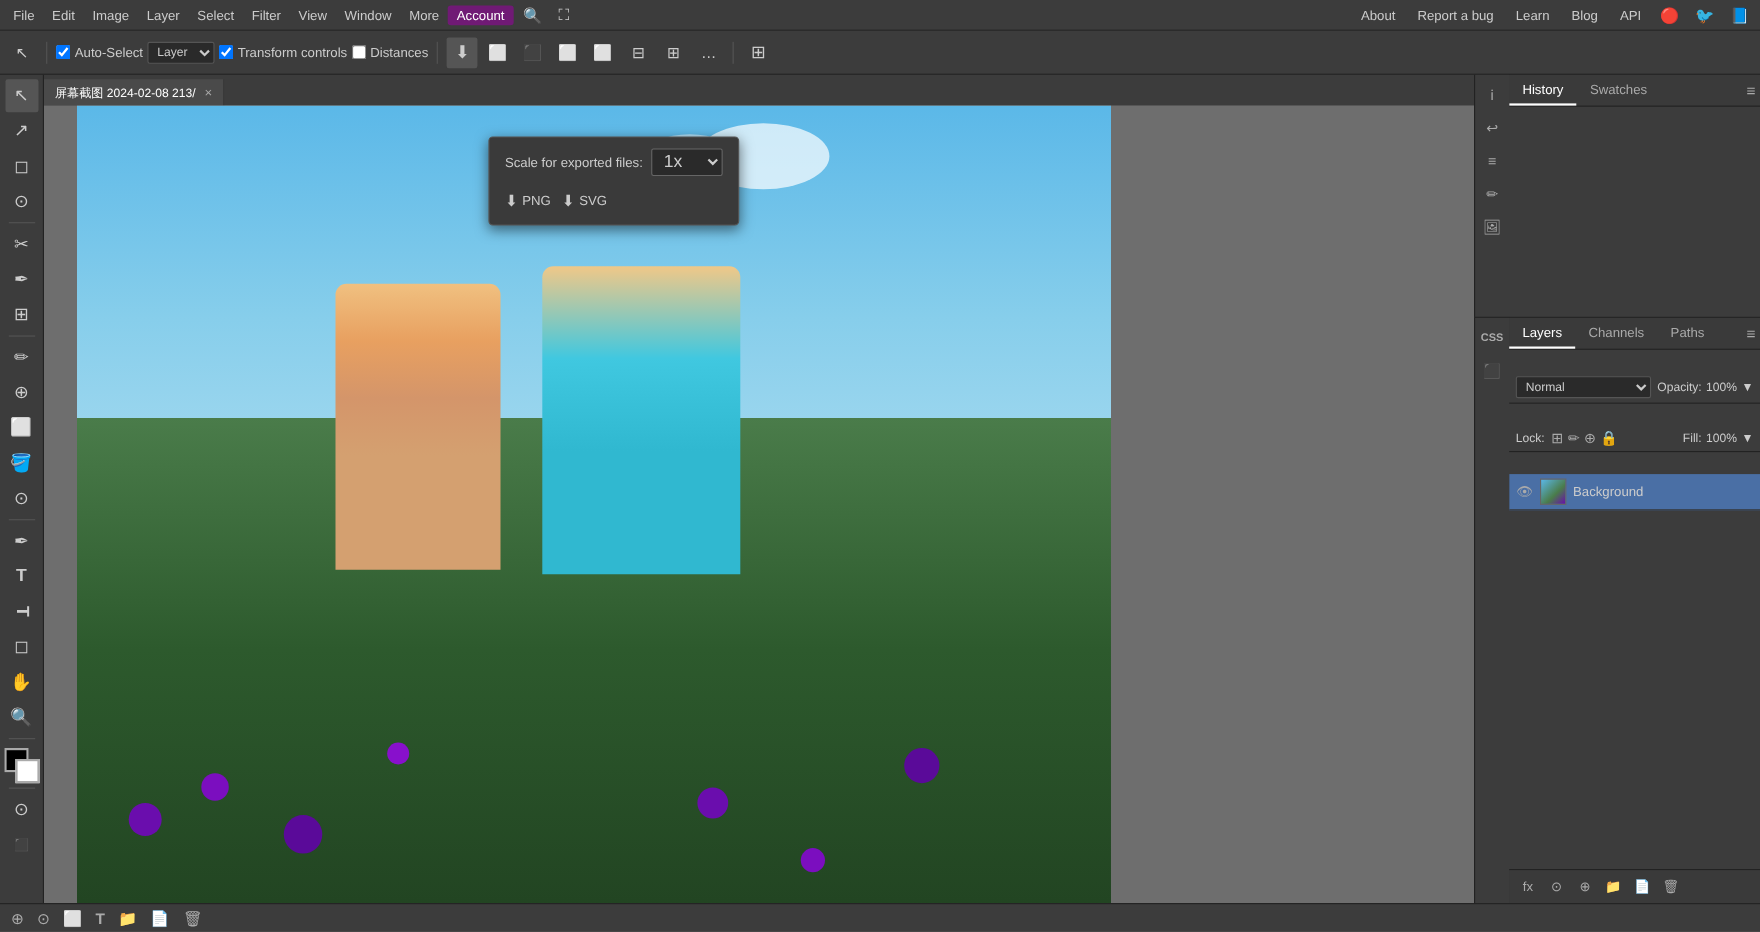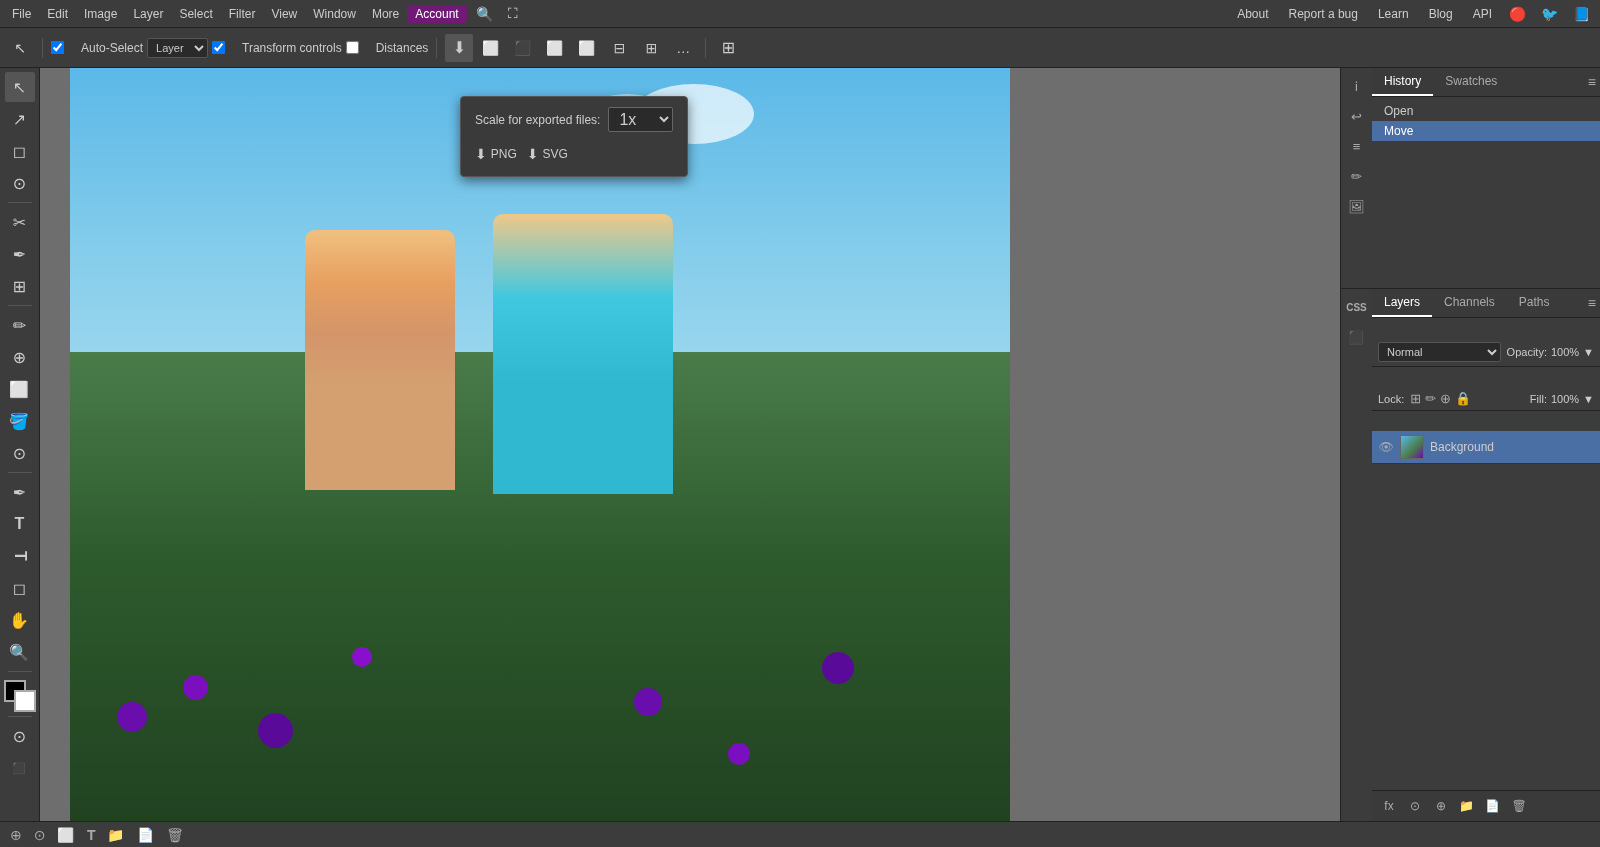--- a/index.html
+++ b/index.html
@@ -42,21 +42,21 @@
       width: 28px; height: 28px;
       background: transparent;
       border: none;
       color: #ccc;
       cursor: pointer;
       display: flex; align-items: center; justify-content: center;
       font-size: 14px;
       border-radius: 2px;
     }
     .toolbar-sep { width: 1px; height: 20px; background: #555; margin: 0 4px; }
-    .toolbar-check { display: flex; align-items: center; gap: 17px; font-size: 12px; color: #ccc; cursor: pointer; }
+    .toolbar-check { display: flex; align-items: center; gap: 4px; font-size: 12px; color: #ccc; cursor: pointer; }
     .toolbar-check input { cursor: pointer; }
     .toolbar-select {
       background: #2a2a2a;
       border: 1px solid #555;
       color: #ccc;
       font-size: 11px;
       padding: 2px 4px;
       border-radius: 2px;
       cursor: pointer;
     }
@@ -198,21 +198,21 @@
       top: 18%; left: 45%;
       width: 180px; height: 280px;
       background: linear-gradient(180deg, #f0c888 0%, #40c8e0 30%, #30b8d0 60%);
       border-radius: 10px 10px 0 0;
     }
 
     
     .export-dropdown {
       position: absolute;
       top: 28px;
-      left: 420px;
+      left: 404px;
       background: #3a3a3a;
       border: 1px solid #555;
       border-radius: 4px;
       padding: 10px 14px;
       z-index: 100;
       min-width: 200px;
       box-shadow: 0 4px 12px rgba(0,0,0,0.5);
     }
     .export-scale-row {
       display: flex;
@@ -529,20 +529,26 @@
       <div class="color-fg"></div>
       <div class="color-bg"></div>
     </div>
     <div class="tool-sep"></div>
     <button class="tool-btn">⊙</button>
     <button class="tool-btn" style="font-size:11px;">⬛</button>
   </div>
 
   <div class="canvas-area">
 
+    <div class="canvas-tabs">
+      <div class="canvas-tab active">
+        <span>屏幕截图 2024-02-08 213/</span>
+        <span class="tab-close">×</span>
+      </div>
+    </div>
 
     <div class="canvas-viewport">
 
       <div class="canvas-image">
         <div class="photo-sim">
           <div class="sky-layer">
 
             <div class="cloud1"></div>
             <div class="cloud2"></div>
           </div>
@@ -598,24 +604,20 @@
         <button class="side-icon-btn" title="Menu">≡</button>
         <button class="side-icon-btn" title="Adjustments">✏</button>
         <button class="side-icon-btn" title="Image">🖼</button>
       </div>
 
       <div class="history-panel">
         <div class="panel-tabs">
           <div class="panel-tab active">History</div>
           <div class="panel-tab">Swatches</div>
           <button class="panel-menu-btn">≡</button>
-        </div>
-        <div class="panel-content">
-          <div class="history-item">Open</div>
-          <div class="history-item active">Move</div>
         </div>
       </div>
     </div>
 
     <div style="display:flex; flex:1; border-top:1px solid #222;">
 
       <div class="side-icons" style="height:100%;">
         <button class="side-icon-btn" style="font-size:10px; font-weight:bold;">CSS</button>
         <button class="side-icon-btn" title="Layers">⬛</button>
       </div>

